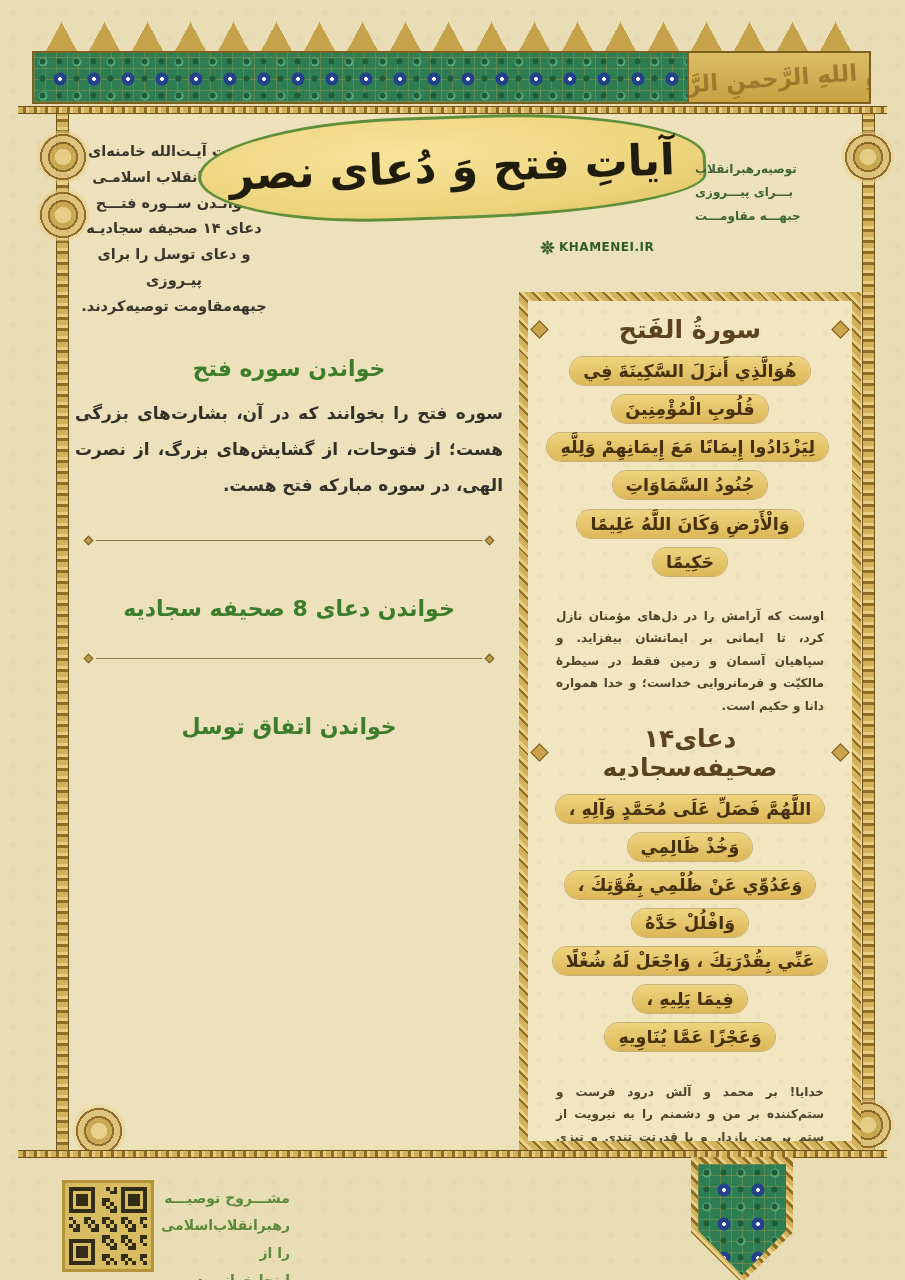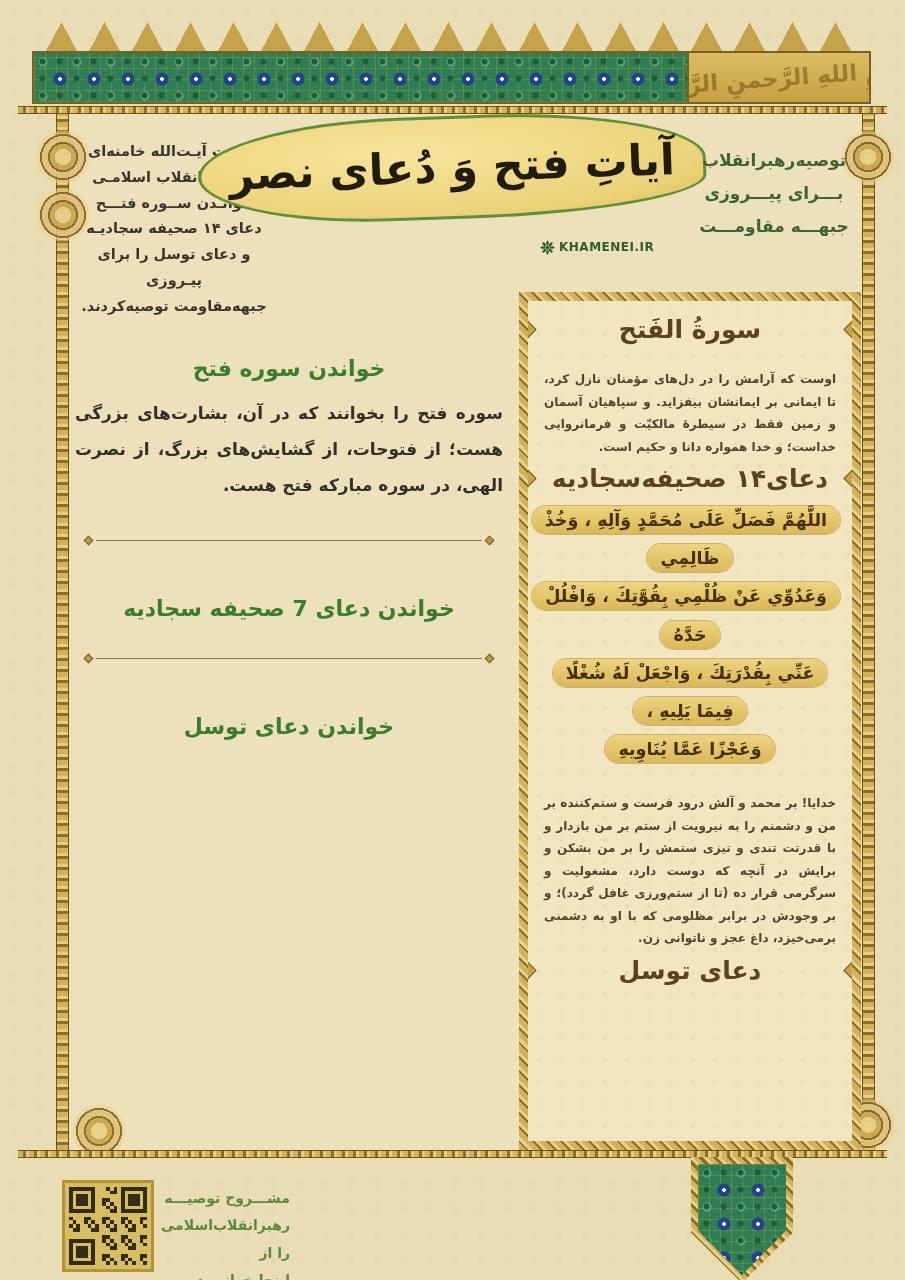--- a/index.html
+++ b/index.html
@@ -84,42 +84,42 @@
     padding:24px 28px;
     font-size:43px; font-weight:bold; color:#201d0e; line-height:1.15;
     white-space:nowrap;
   }
   .logo{
     position:absolute; left:540px; top:240px; direction:ltr;
     display:flex; gap:4px;
   }
   .logo .khamenei-text{ font-size:12px; font-weight:bold; color:#2f5d2a; letter-spacing:.5px; }
   .side-note{
-    position:absolute; right:52px; top:144px; width:158px;
-    font-size:17px; font-weight:bold; color:#3e6433;
-    line-height:1.95; text-align:center;
+    position:absolute; right:52px; top:158px; width:158px;
+    font-size:12px; font-weight:bold; color:#3e6433;
+    line-height:1.95; text-align:left;
   }
   
   .left-col{ position:absolute; left:75px; top:300px; width:428px; }
   .lsection{ margin-bottom:26px; }
   .lsection:first-child{ margin-top:56px; }
   .ltitle{ font-size:22px; font-weight:bold; color:#3c7d2b; margin-bottom:14px; text-align:center; }
   .lbody{ font-size:17px; font-weight:bold; color:#33302a; line-height:2.12; text-align:justify; }
   .ldivider{ display:flex; align-items:center; margin:34px 6px 52px 6px; }
   .ldivider .line{ flex:1; height:1px; background:#8d764a; }
   .ldivider .dia{ width:7px; height:7px; background:#b99a4e; border:1px solid #7a5c20; transform:rotate(45deg); margin:0 4px; }
   
   .right-box{
     position:absolute; right:44px; top:292px; width:342px; height:858px;
     border:9px solid #c9a44c;
     border-image:repeating-linear-gradient(45deg,#d3b05a 0 5px,#916f28 5px 7px,#e8cf86 7px 10px) 9;
     background:
       radial-gradient(circle, rgba(150,120,50,.06) 0 2px, transparent 3px) 0 0 / 22px 22px,
       #f1e6c0;
-    padding:8px 12px; overflow:hidden;
+    padding:8px 24px; overflow:hidden;
   }
   .rtitle-row{ position:relative; display:flex; align-items:center; justify-content:center; margin:6px 0 8px; }
   .rtitle{ font-size:25px; font-weight:bold; color:#5c431f; text-align:center; }
   .bud{ position:absolute; top:50%; margin-top:-7px; width:13px; height:13px;
         background:#c9a44c; border:1px solid #7a5c20; transform:rotate(45deg); }
   .bud-l{ left:-19px; } .bud-r{ right:-19px; }
   .arabic{ text-align:center; font-size:17.5px; font-weight:bold; color:#46300f; line-height:2.18; }
   .arabic .pill{
     background:linear-gradient(#eed37f,#dcb758);
     box-shadow:0 0 0 1px rgba(150,110,35,.45);
@@ -199,39 +199,42 @@
     <section class="lsection">
       <h2 class="ltitle">خواندن سوره فتح</h2>
       <p class="lbody">سوره فتح را بخوانند که در آن، بشارت‌های بزرگی هست؛ از فتوحات، از گشایش‌های بزرگ، از نصرت الهی، در سوره مبارکه فتح هست.</p>
     </section>
     <div class="ldivider">
       <span class="dia"></span>
       <span class="line"></span>
       <span class="dia"></span>
     </div>
     <section class="lsection">
-      <h2 class="ltitle">خواندن دعای 7 صحیفه سجادیه</h2>
+      <h2 class="ltitle">خواندن دعای 8 صحیفه سجادیه</h2>
     </section>
     <div class="ldivider">
       <span class="dia"></span>
       <span class="line"></span>
       <span class="dia"></span>
     </div>
     <section class="lsection">
-      <h2 class="ltitle">خواندن دعای توسل</h2>
+      <h2 class="ltitle">خواندن اتفاق توسل</h2>
     </section>
   </div>
 
   <div class="right-box">
 
     <section>
       <div class="rtitle-row">
         <span class="bud bud-l"></span>
         <h3 class="rtitle">سورةُ الفَتح</h3>
         <span class="bud bud-r"></span>
+      </div>
+      <div class="arabic">
+        <span class="pill">هُوَالَّذِي أَنزَلَ السَّكِينَةَ فِي قُلُوبِ الْمُؤْمِنِينَ<br>لِيَزْدَادُوا إِيمَانًا مَعَ إِيمَانِهِمْ وَلِلَّهِ جُنُودُ السَّمَاوَاتِ<br>وَالْأَرْضِ وَكَانَ اللَّهُ عَلِيمًا حَكِيمًا</span>
       </div>
       <p class="rtrans">اوست که آرامش را در دل‌های مؤمنان نازل کرد، تا ایمانی بر ایمانشان بیفزاید. و سپاهیان آسمان و زمین فقط در سیطرهٔ مالکیّت و فرمانروایی خداست؛ و خدا همواره دانا و حکیم است.</p>
     </section>
 
     <section>
       <div class="rtitle-row">
         <span class="bud bud-l"></span>
         <h3 class="rtitle">دعای۱۴ صحیفه‌سجادیه</h3>
         <span class="bud bud-r"></span>
       </div>

